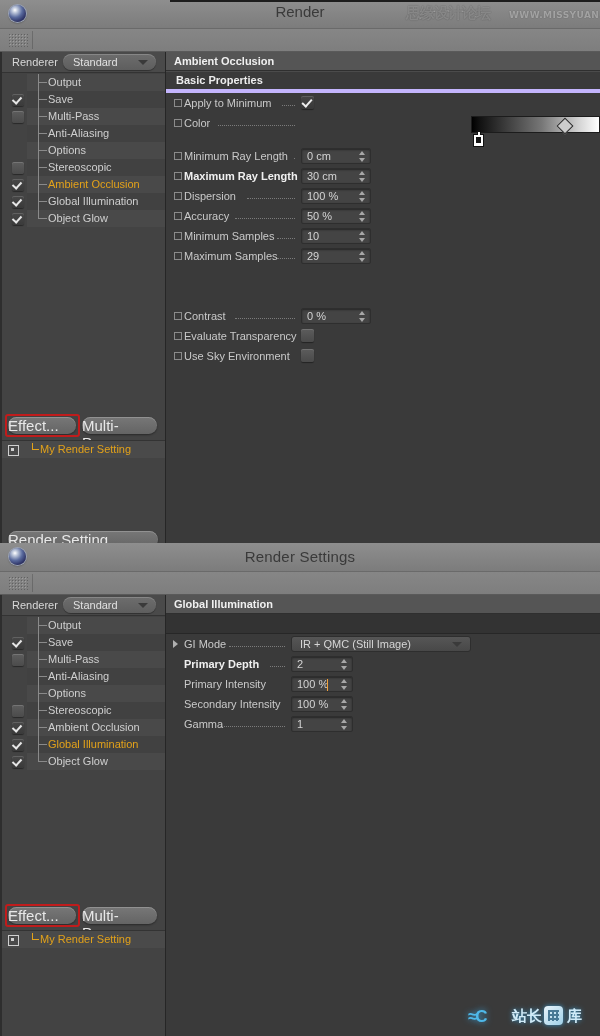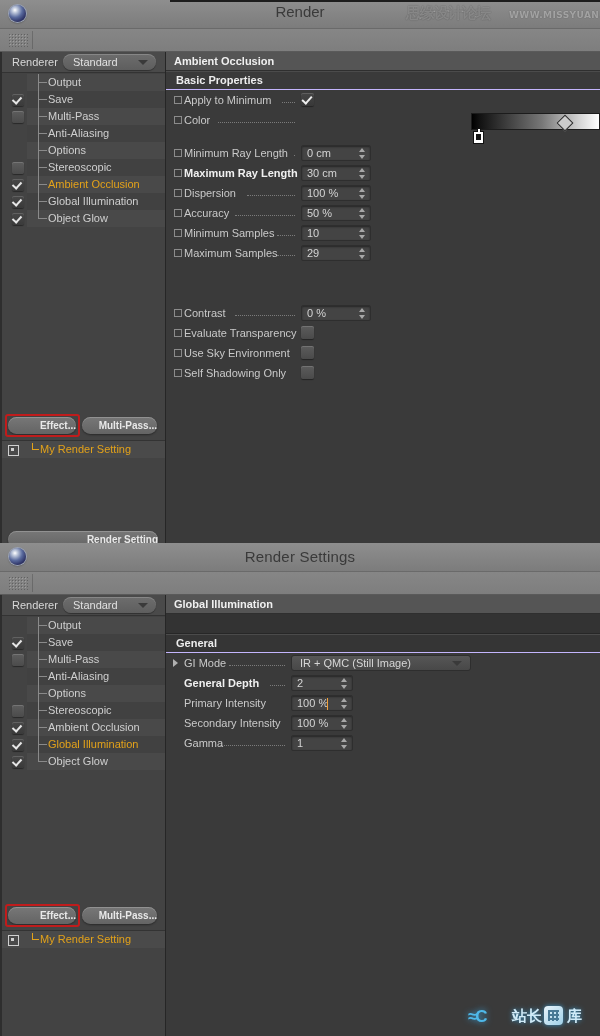--- a/index.html
+++ b/index.html
@@ -227,21 +227,21 @@
   }
   .group-title {
     height: 17px;
     background: #3a3a3a;
     color: #ededed;
     font-size: 11px;
     font-weight: bold;
     line-height: 17px;
     padding-left: 10px;
     border-top: 1px solid #4b4b4b;
-    border-bottom: 1px solid #c4b5fd;
+    border-bottom: 4px solid #c4b5fd;
   }
   .group-title.sub { background: #353535; }
 
   
   .prop {
     position: relative;
     height: 20px;
   }
   .sqmark {
     position: absolute;
@@ -407,25 +407,24 @@
     left: 0; width: 165px;
     height: 22px;
   }
   .pill {
     position: absolute;
     height: 17px;
     border-radius: 9px;
     background: linear-gradient(to bottom, #777777, #646464);
     box-shadow: inset 0 1px 0 rgba(255,255,255,.2), 0 1px 2px rgba(0,0,0,.4);
     color: #e8e8e8;
-    font-size: 10px;
+    font-size: 15px;
     line-height: 17px;
-    text-align: right;
+    text-align: left;
     box-sizing: border-box;
-    font-weight: bold;
   }
   .redbox {
     position: absolute;
     border: 2px solid #c01c1c;
     border-radius: 3px;
     box-sizing: border-box;
     pointer-events: none;
   }
   .setting-row {
     position: absolute;
@@ -724,25 +723,20 @@
           <div class="prop" style="height:20px;">
             <div class="sqmark"></div>
             <div class="plabel">Evaluate Transparency</div>
             <div class="togglebox" style="left:135px; top:3px;"></div>
           </div>
           <div class="prop" style="height:20px;">
             <div class="sqmark"></div>
             <div class="plabel">Use Sky Environment</div>
             <div class="togglebox" style="left:135px; top:3px;"></div>
           </div>
-          <div class="prop" style="height:20px;">
-            <div class="sqmark"></div>
-            <div class="plabel">Self Shadowing Only</div>
-            <div class="togglebox" style="left:135px; top:3px;"></div>
-          </div>
         </div>
     </div>
   </div>
 </div>
 
 <div class="win" id="win2">
 
   <div class="titlebar">
     <div class="c4d-logo"></div>
     <div class="title-text">Render Settings</div>
@@ -838,33 +832,32 @@
         <div class="setting-tline"></div>
         <div class="setting-tline2"></div>
         <div class="setting-label">My Render Setting</div>
       </div>
       <div class="scroll-edge"></div>
     </div>
 
     <div class="right-pane" style="height:443px;">
       <div class="panel-title">Global Illumination</div>
       <div class="tabs" id="tabs2"></div>
-      <div class="group-title sub">General</div>
       <div id="props2" style="position:relative;">
           <div class="prop" style="height:20px;">
             <div class="arrmark"></div>
             <div class="plabel">GI Mode</div>
             <div class="pdots" style="left:63.300000000000004px; width:55.699999999999996px;"></div>
             <div class="selectbox" style="left:125px; top:2px; width:180px;">
               <span class="val">IR + QMC (Still Image)</span>
               <span class="caret"></span>
             </div>
           </div>
           <div class="prop" style="height:20px;">
-            <div class="plabel bold">General Depth</div>
+            <div class="plabel bold">Primary Depth</div>
             <div class="pdots" style="left:103.89999999999999px; width:15.100000000000009px;"></div>
             <div class="numfield" style="left:125px; top:2px; width:62px;">
               <span class="val">2</span>
               <span class="spin"></span>
             </div>
           </div>
           <div class="prop" style="height:20px;">
             <div class="plabel">Primary Intensity</div>
             <div class="numfield" style="left:125px; top:2px; width:62px;">
               <span class="val">100 %</span>

